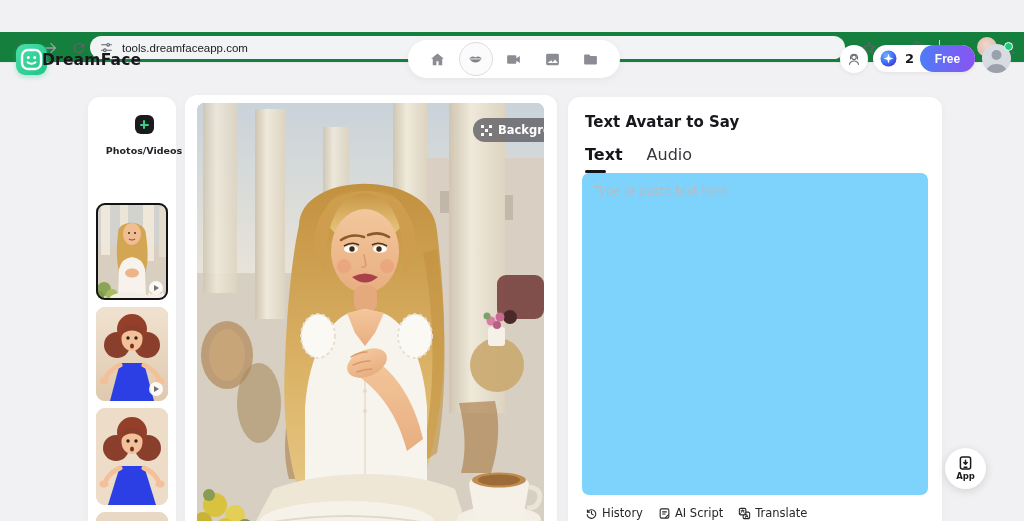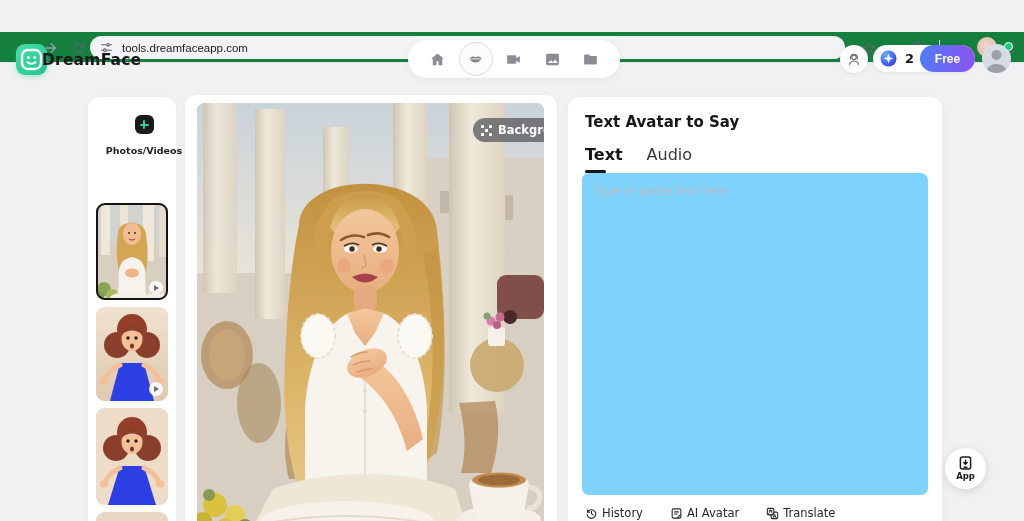--- a/index.html
+++ b/index.html
@@ -67,21 +67,21 @@
 
   .say-panel { left:568px; top:97px; width:374px; height:445px; padding:16px 14px; }
   .panel-title { font-size:15px; font-weight:700; color:#17171c; margin-left:3px; }
   .tabs { display:flex; gap:24px; margin:14px 0 0 3px; }
   .tab { font-size:16px; cursor:pointer; color:#35363c; padding-bottom:9px; position:relative; }
   .tab.active { font-weight:700; color:#141419; }
   .tab.active::after { content:""; position:absolute; left:0; bottom:0; width:21px; height:3px; border-radius:2px; background:#141419; }
   .say-textarea { width:346px; height:322px; background:#7dd3fc; border:none; border-radius:7px; resize:none;
       padding:11px 12px; font-family:inherit; font-size:11.5px; color:#35363c; outline:none; display:block; }
   .say-textarea::placeholder { color:#b9bac1; }
-  .panel-actions { display:flex; align-items:flex-end; gap:27px; margin:11px 0 0 3px; }
+  .panel-actions { display:flex; align-items:flex-end; gap:15px; margin:11px 0 0 3px; }
   .p-action { display:flex; align-items:center; gap:4px; font-size:11.5px; font-weight:500; color:#27272c; cursor:pointer; }
   .p-action svg { width:13px; height:13px; }
 
   .fab { position:absolute; left:945px; top:448px; width:41px; height:41px; border-radius:50%; background:#fff;
       box-shadow:0 2px 10px rgba(0,0,0,.13); display:flex; flex-direction:column; align-items:center; justify-content:center; cursor:pointer; }
   .fab svg { width:13px; height:14px; }
   .fab-label { font-size:8.5px; font-weight:700; color:#1b1b1e; margin-top:1px; }
 </style>
 </head>
 <body>
@@ -420,21 +420,21 @@
             <path d="M12 8v4.5l3 2"></path>
           </svg>
         <span>History</span>
       </div>
       <div class="p-action">
         <svg viewBox="0 0 24 24" fill="none" stroke="#27272c" stroke-width="2" stroke-linecap="round">
           <rect x="4" y="3.5" width="16" height="17" rx="2.5"></rect>
             <path d="M8.5 9h7M8.5 13h4.5"></path>
             <path d="M14 19.5l5-5"></path>
           </svg>
-        <span>AI Avatar</span>
+        <span>AI Script</span>
       </div>
       <div class="p-action">
         <svg viewBox="0 0 24 24" fill="none" stroke="#27272c" stroke-width="2" stroke-linecap="round">
           <rect x="2.5" y="2.5" width="12" height="12" rx="2.5"></rect>
             <path d="M5.5 7h6M8.5 5v2M7 7c0 3-1.5 5-3 5.5M10 7c0 3 1.5 5 3 5.5" stroke-width="1.6"></path>
           <path d="M15 9.5h4a2.5 2.5 0 0 1 2.5 2.5v7a2.5 2.5 0 0 1-2.5 2.5h-7A2.5 2.5 0 0 1 9.5 19v-4"></path>
           <path d="M13.5 19.5 16 13.5l2.5 6M14.5 17.5h3" stroke-width="1.6"></path>
           </svg>
         <span>Translate</span>
       </div>

